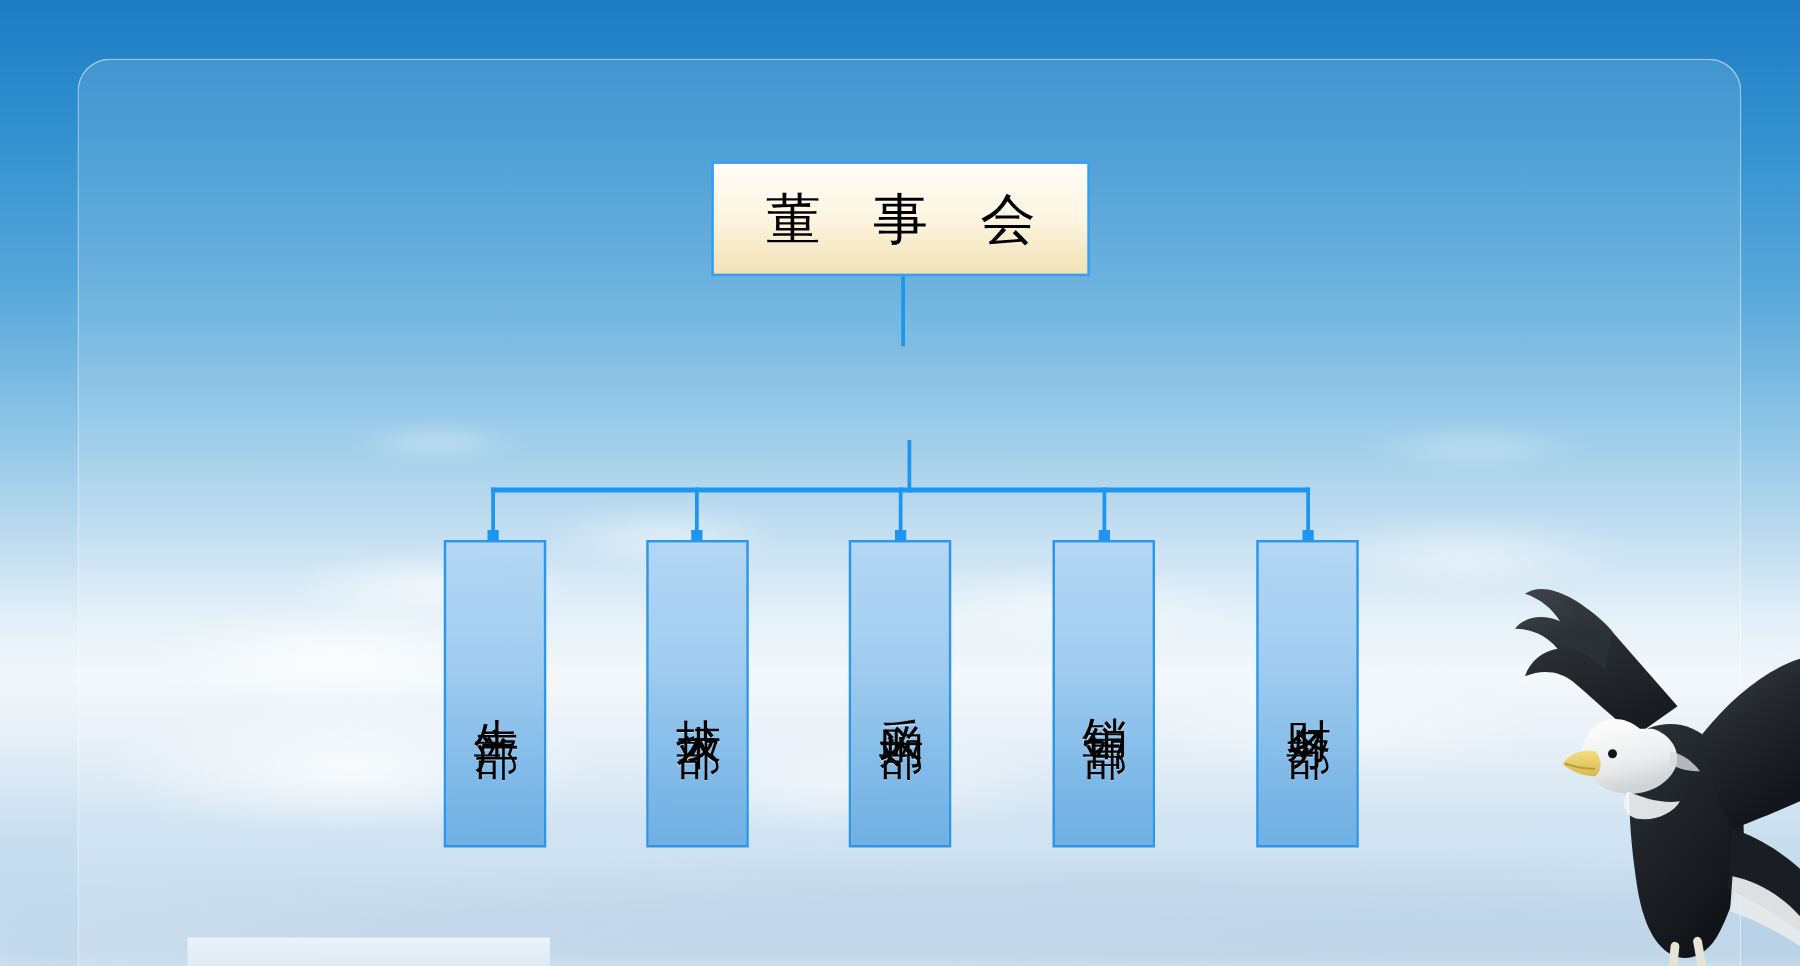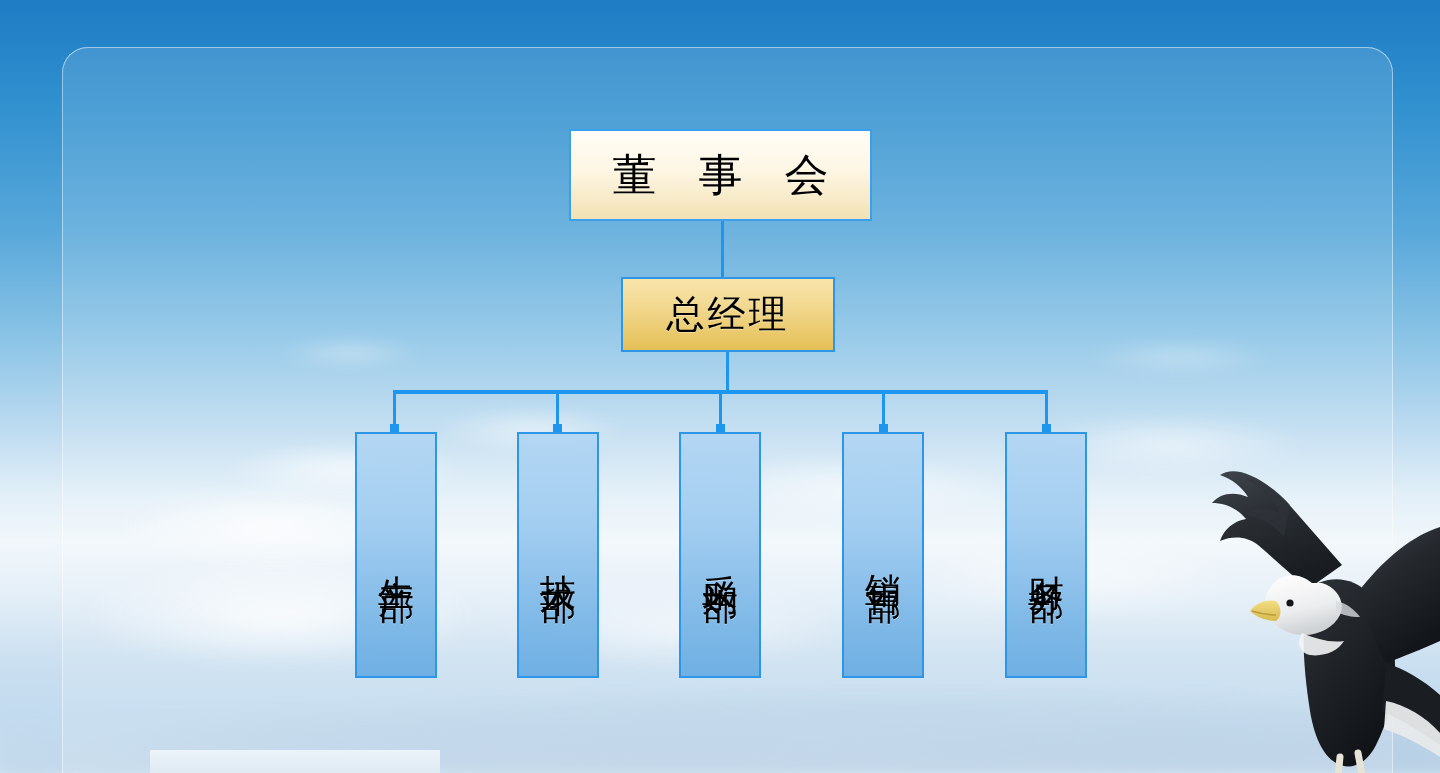--- a/index.html
+++ b/index.html
@@ -207,23 +207,20 @@
   <div id="panel"></div>
 
   <div id="chart">
 
     <div class="node node-board">
       <span>董 事 会</span>
     </div>
 
     <div class="link link-v" style="left:721px; top:221px; height:56px;"></div>
 
-    <div class="node node-gm">
-      <span>总经理</span>
-    </div>
 
     <div class="link link-v" style="left:726px; top:352px; height:42px;"></div>
 
     <div class="link link-h" style="left:393px; top:390px; width:655px;"></div>
 
     <div class="link link-v" style="left:393px; top:390px; height:42px;"></div>
     <div class="link link-v" style="left:556px; top:390px; height:42px;"></div>
     <div class="link link-v" style="left:719px; top:390px; height:42px;"></div>
     <div class="link link-v" style="left:882px; top:390px; height:42px;"></div>
     <div class="link link-v" style="left:1045px; top:390px; height:42px;"></div>

